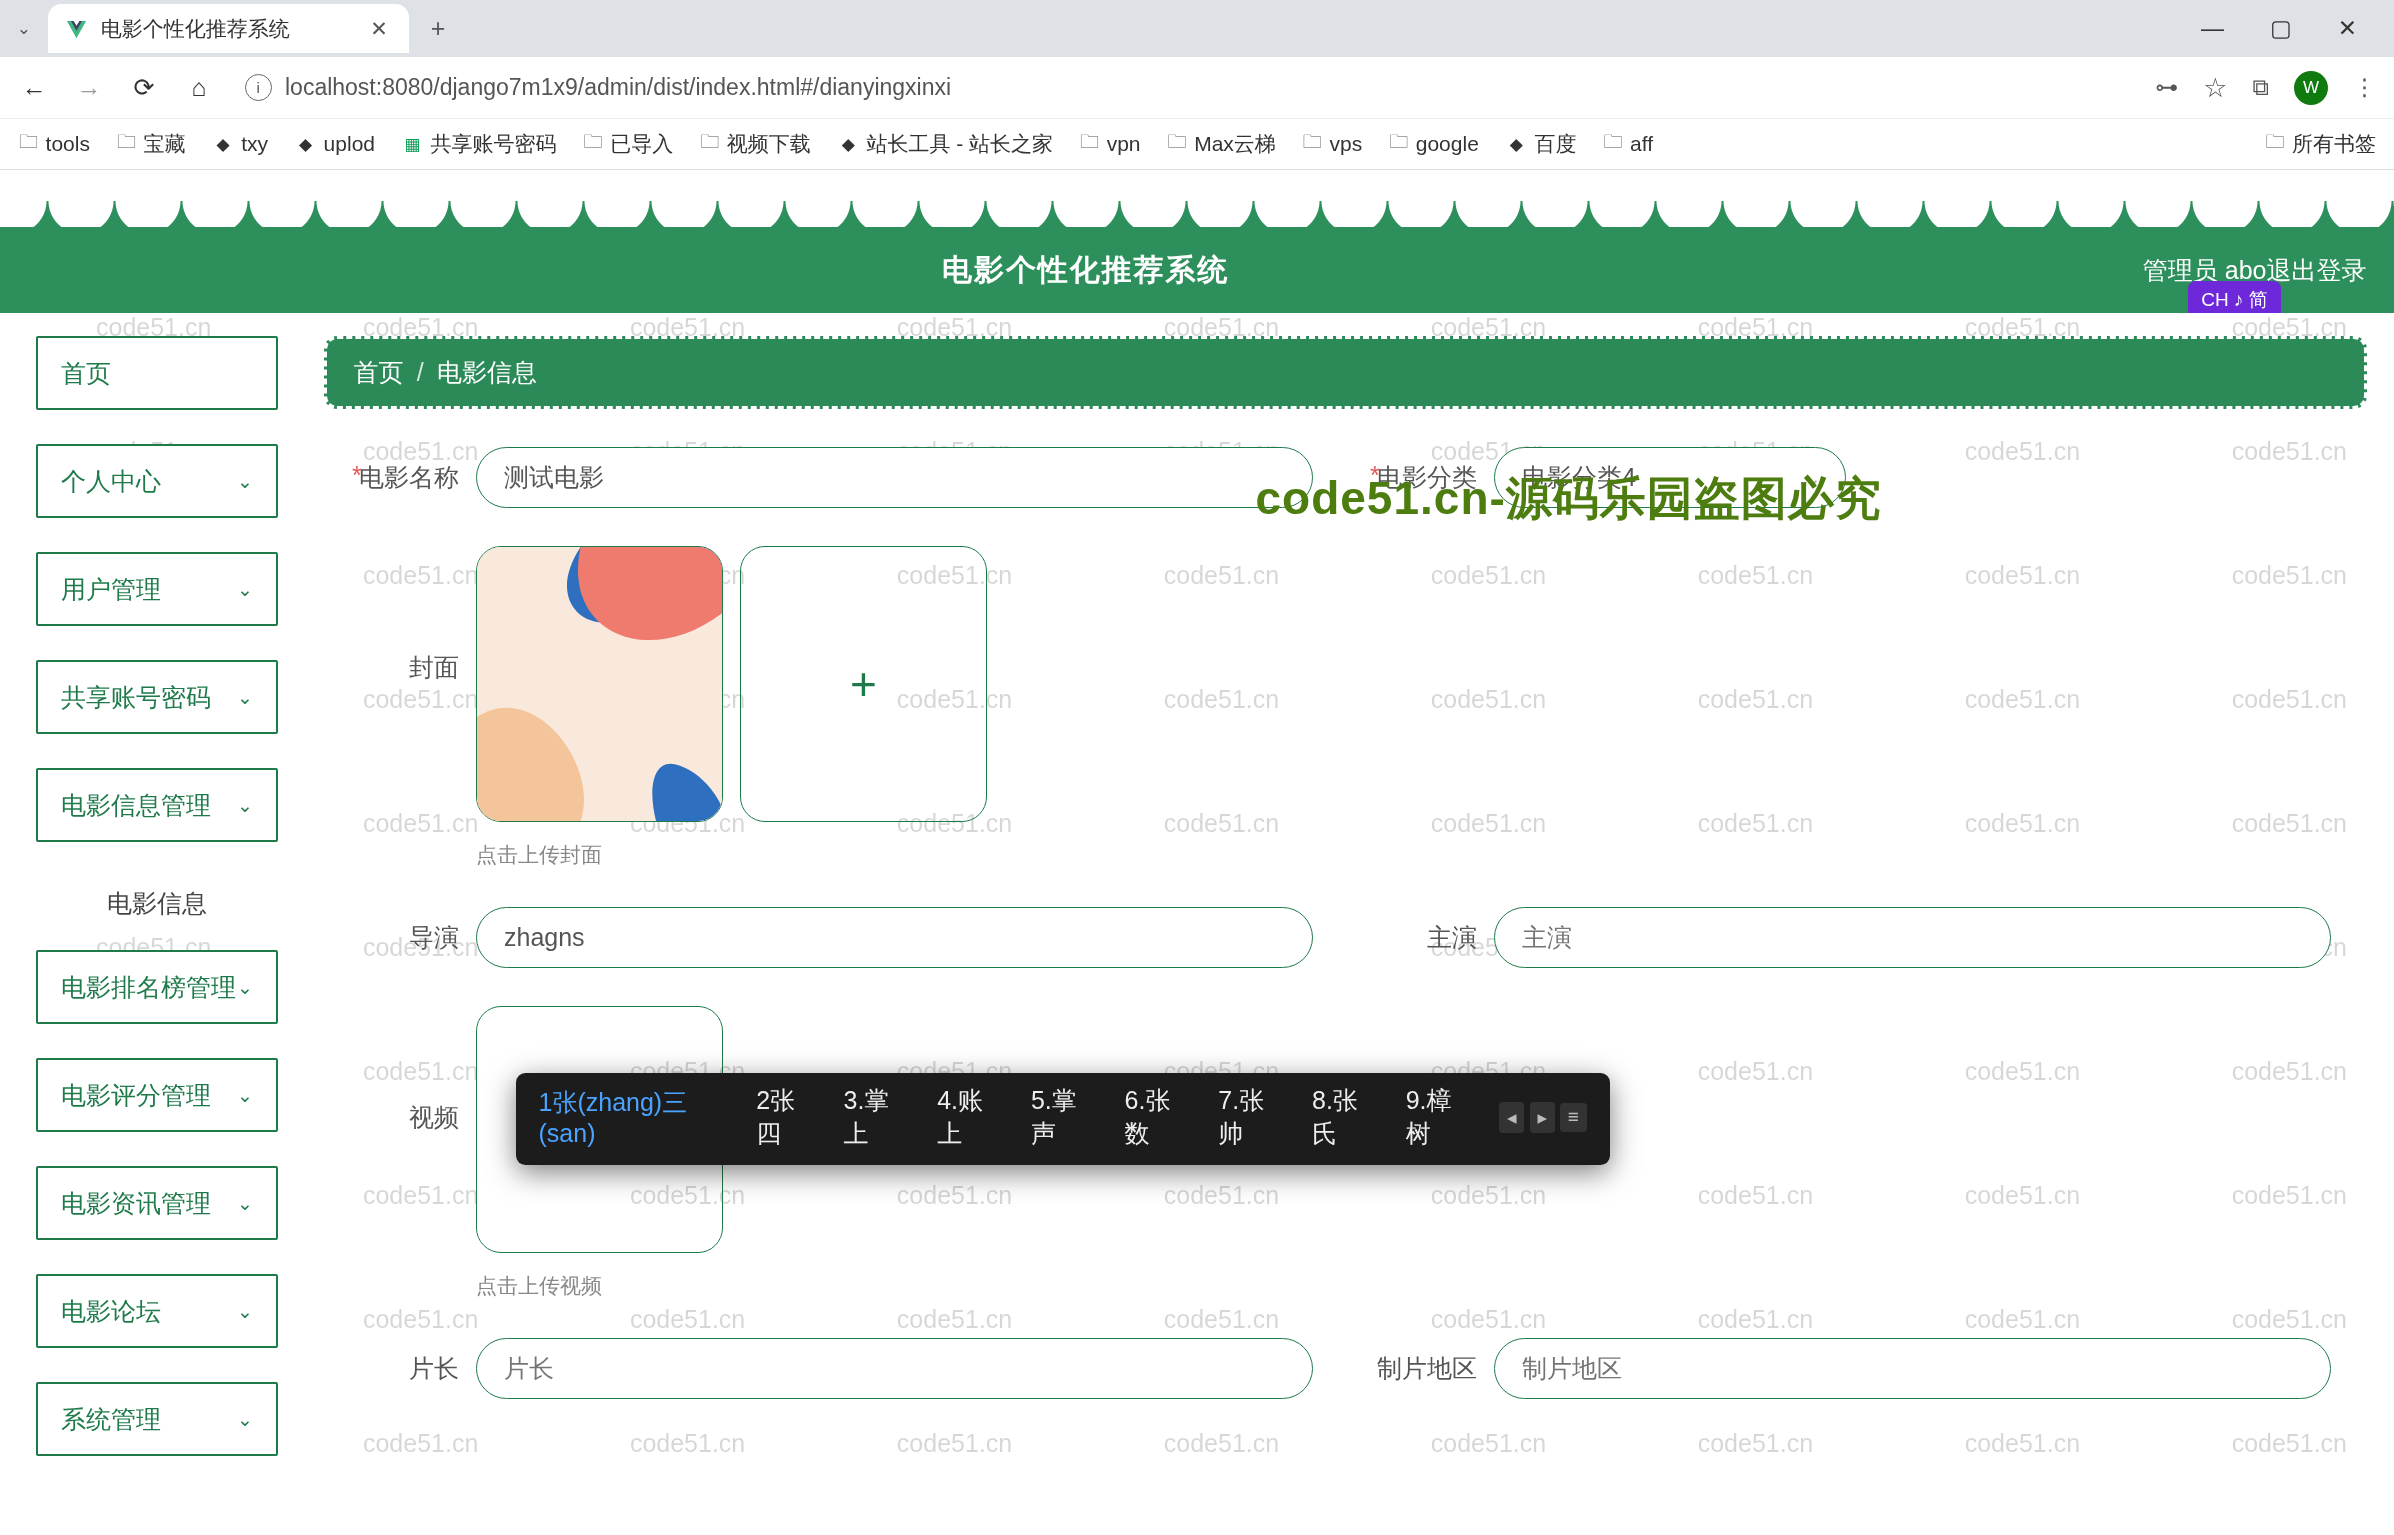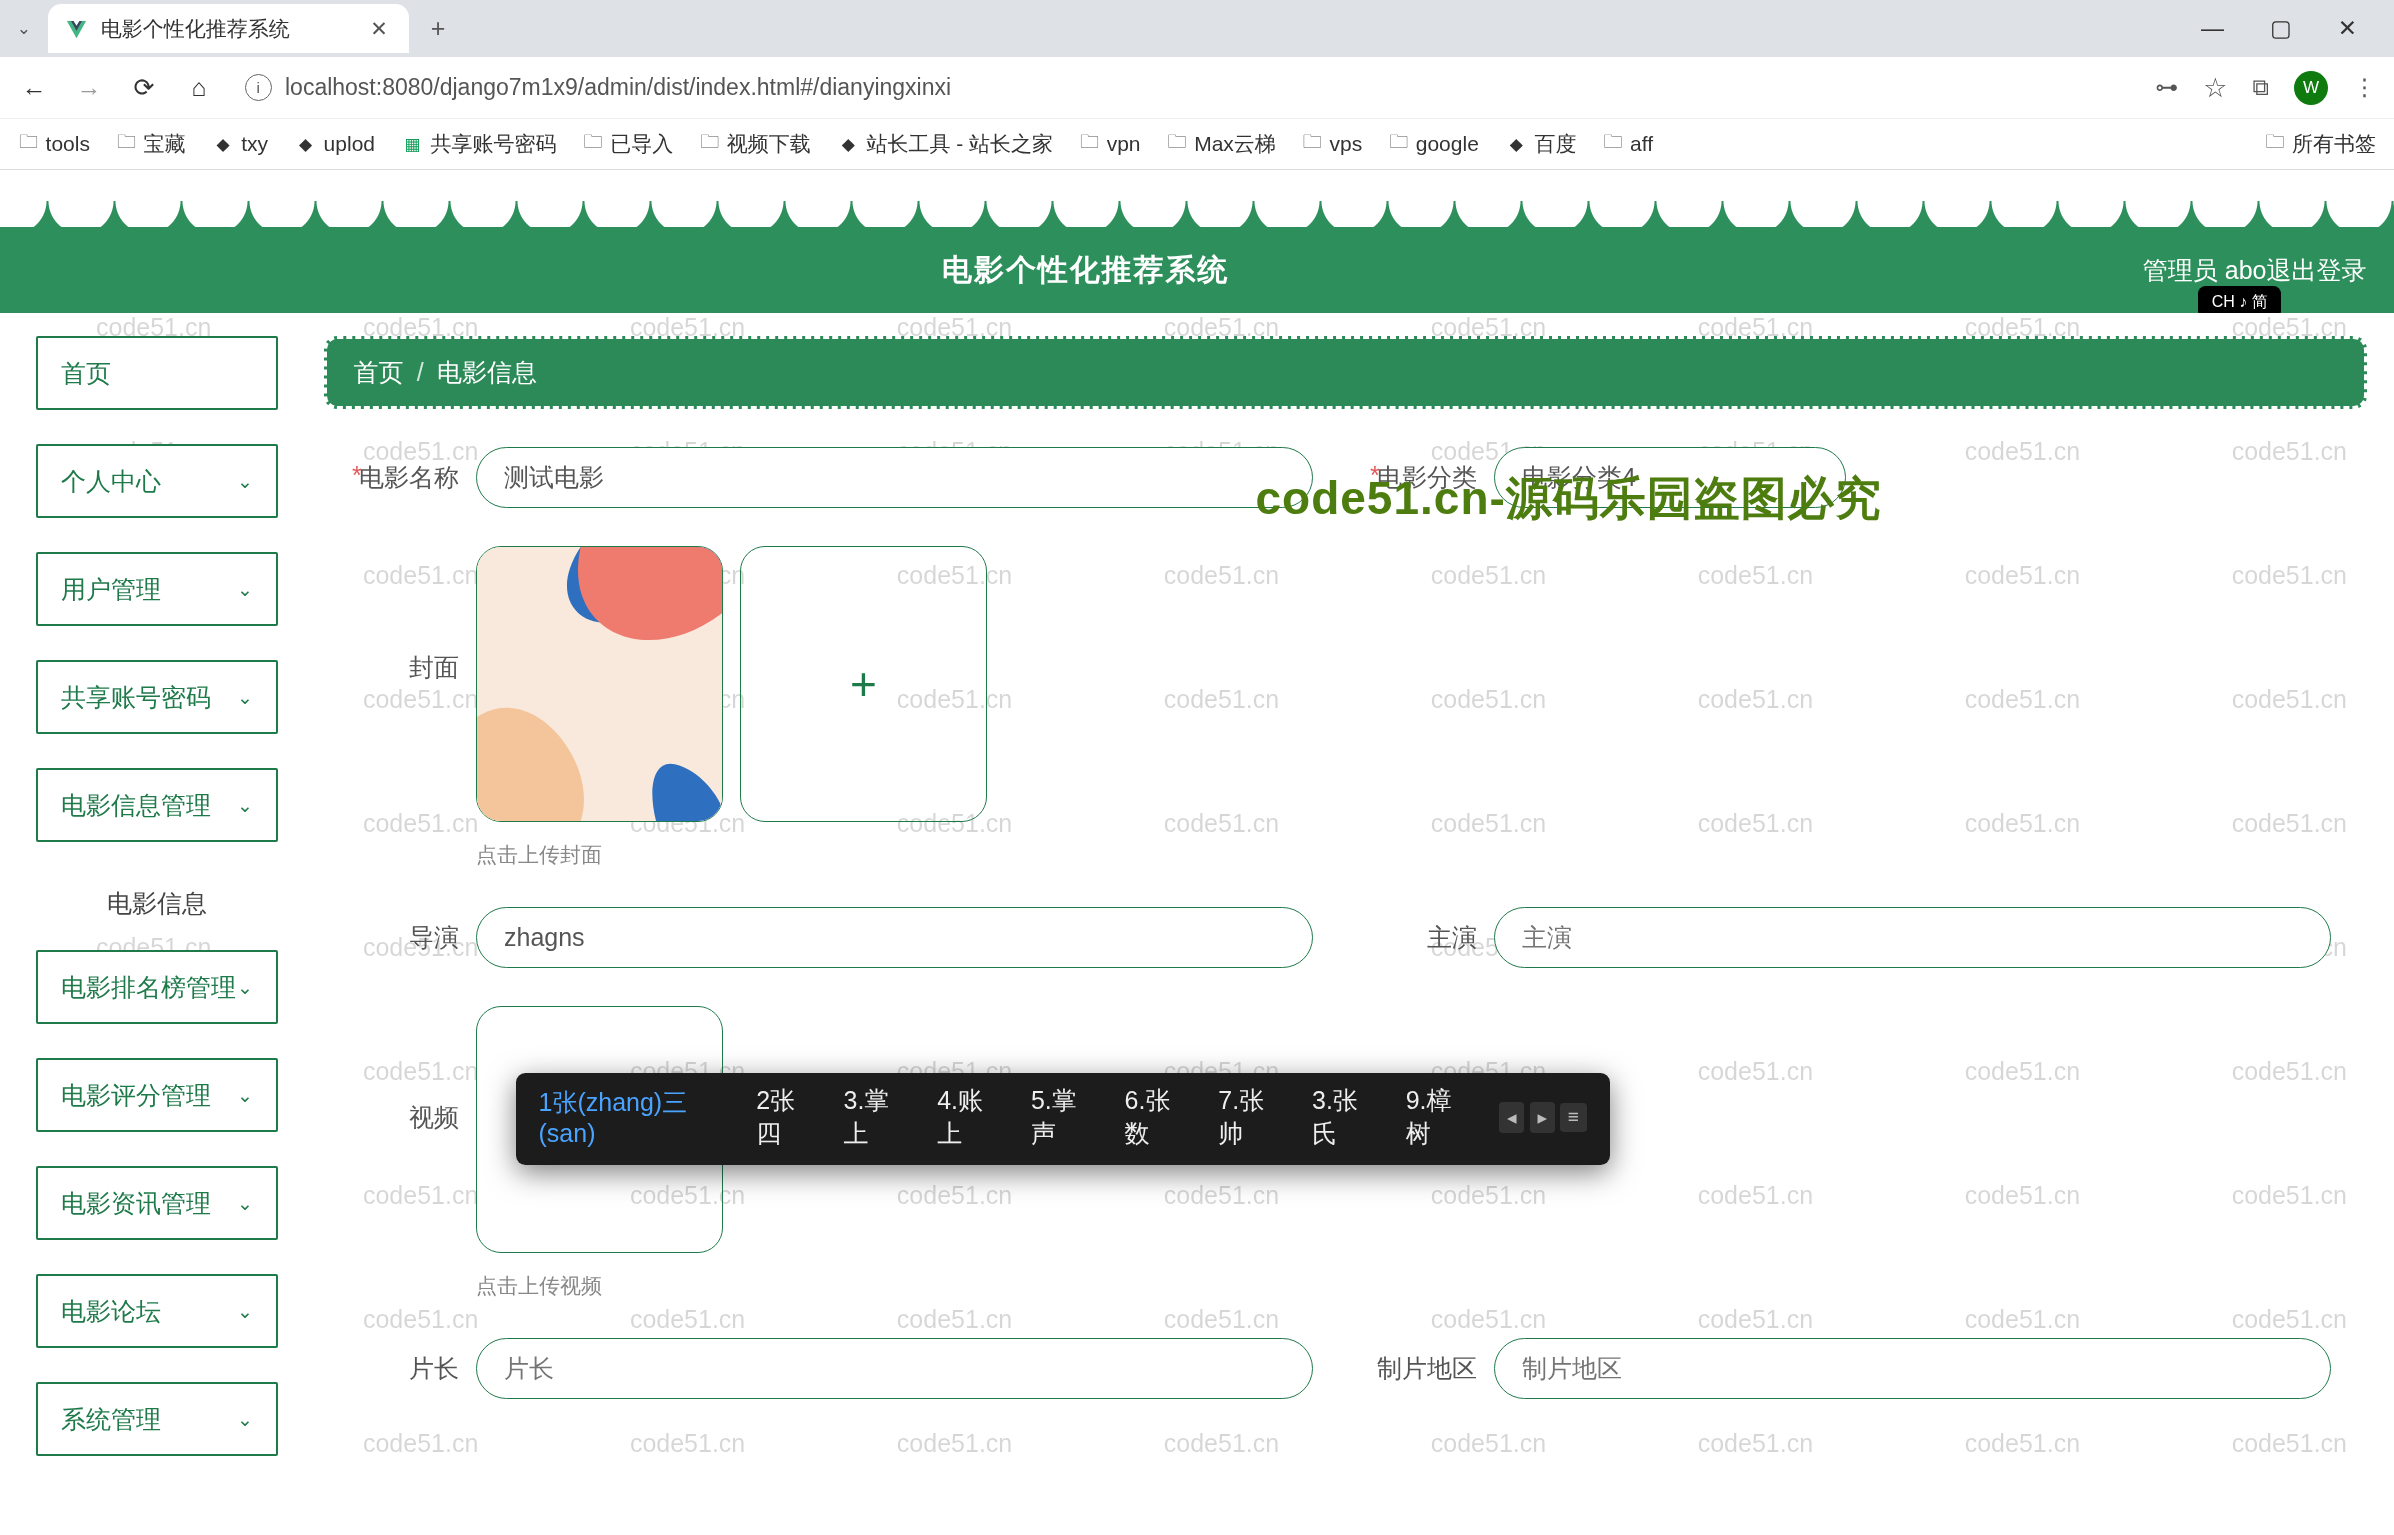--- a/index.html
+++ b/index.html
@@ -36,21 +36,21 @@
   .app-header-wrap { position: relative; background: #2d8f5b; }
   .scallop { height: 57px; background: #fff; position: relative; overflow: hidden; }
   .scallop::after { content:""; position:absolute; bottom:-27px; left:-19px; right:-19px; height:53px;
     background:
       radial-gradient(circle at 33px 0, #fff 32px, #2d8f5b 33px) repeat-x;
     background-size: 67px 53px;
   }
   .app-header { display: flex; align-items: center; height: 86px; padding: 0 28.5px; color: #fff; }
   .app-title { flex: 1; text-align: center; font-size: 30px; font-weight: 700; letter-spacing: 1.9px; }
   .header-right { display: flex; align-items: center; font-size: 25px; }
-  .ime-bubble { position: absolute; right: 114px; bottom: -5.7px; background: #000000; color:#fff; border-radius: 7.6px; padding: 5.7px 13.3px; font-size: 16px; display:flex; align-items:center; gap:7.6px;margin-top:12px; }
+  .ime-bubble { position: absolute; right: 114px; bottom: -5.7px; background: #6d28d9; color:#fff; border-radius: 7.6px; padding: 5.7px 13.3px; font-size: 19px; display:flex; align-items:center; gap:7.6px;margin-top:12px; }
 
   
   .watermark-layer { position: absolute; inset: 0; z-index: 0; pointer-events: none; overflow: hidden; padding-left: 48px; }
   .wm-row { display:flex; justify-content:space-between; padding:0 48px; font-size: 25px; color: rgba(0,0,0,0.16); font-weight: 500; }
   .red-watermark { position:absolute; left:932px; top:59px; color:#4d7c0f; font-size:46px; font-weight:700; z-index:5; pointer-events:none; letter-spacing:1px; }
 
   
   .app-body { display: flex; height: calc(1535px - 57px - 61px - 51px - 143px); background: #fff; position: relative; }
   .sidebar { width: 314px; padding: 23px 36px; position: relative; z-index: 2; }
   .sidebar-item { border: 2.9px solid #1f7a4a; color: #1f7a4a; background: #fff; height: 74px; margin-bottom: 34px; display: flex; align-items: center; padding: 0 23px; font-size: 25px; border-radius: 1.9px; position: relative; }
@@ -451,21 +451,21 @@
       <div class="ime-popup">
         <div class="ime-candidates" id="ime-cands">
 
           <span class="cand sel">1张(zhang)三(san)</span>
             <span class="cand">2张四</span>
             <span class="cand">3.掌上</span>
             <span class="cand">4.账上</span>
             <span class="cand">5.掌声</span>
             <span class="cand">6.张数</span>
             <span class="cand">7.张帅</span>
-            <span class="cand">3.张氏</span>
+            <span class="cand">8.张氏</span>
             <span class="cand">9.樟树</span>
             <div class="ime-paging">
               <span>◂</span>
               <span>▸</span>
               <span>≡</span>
             </div>
         </div>
       </div>
 
     </div>

